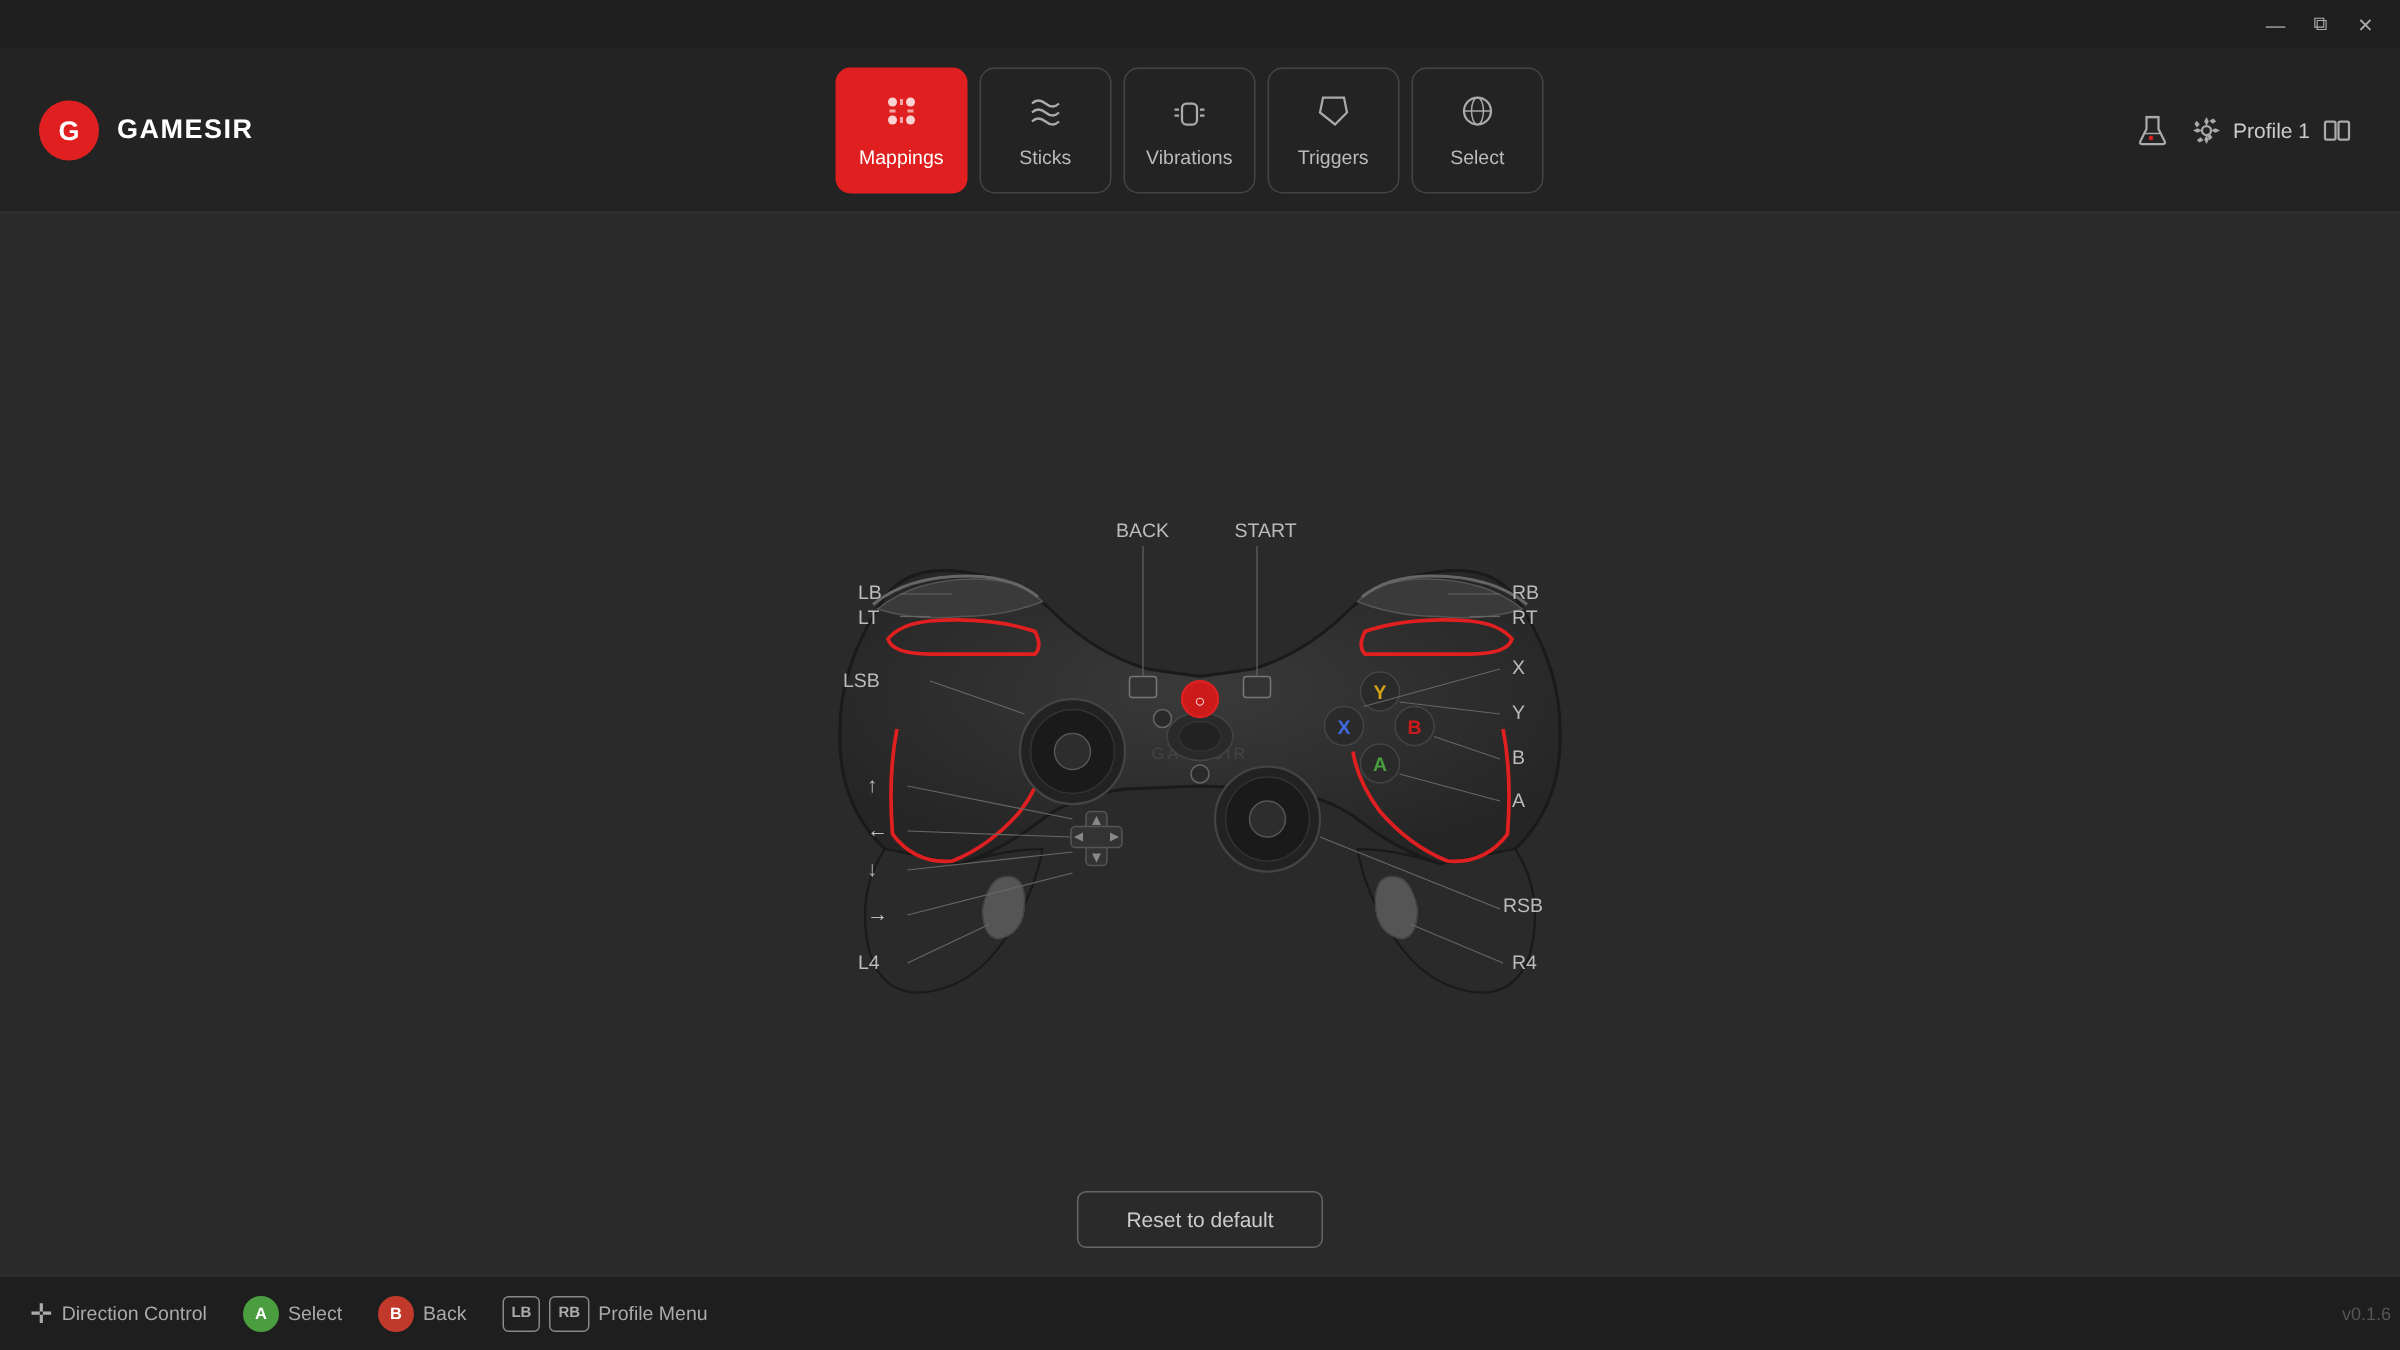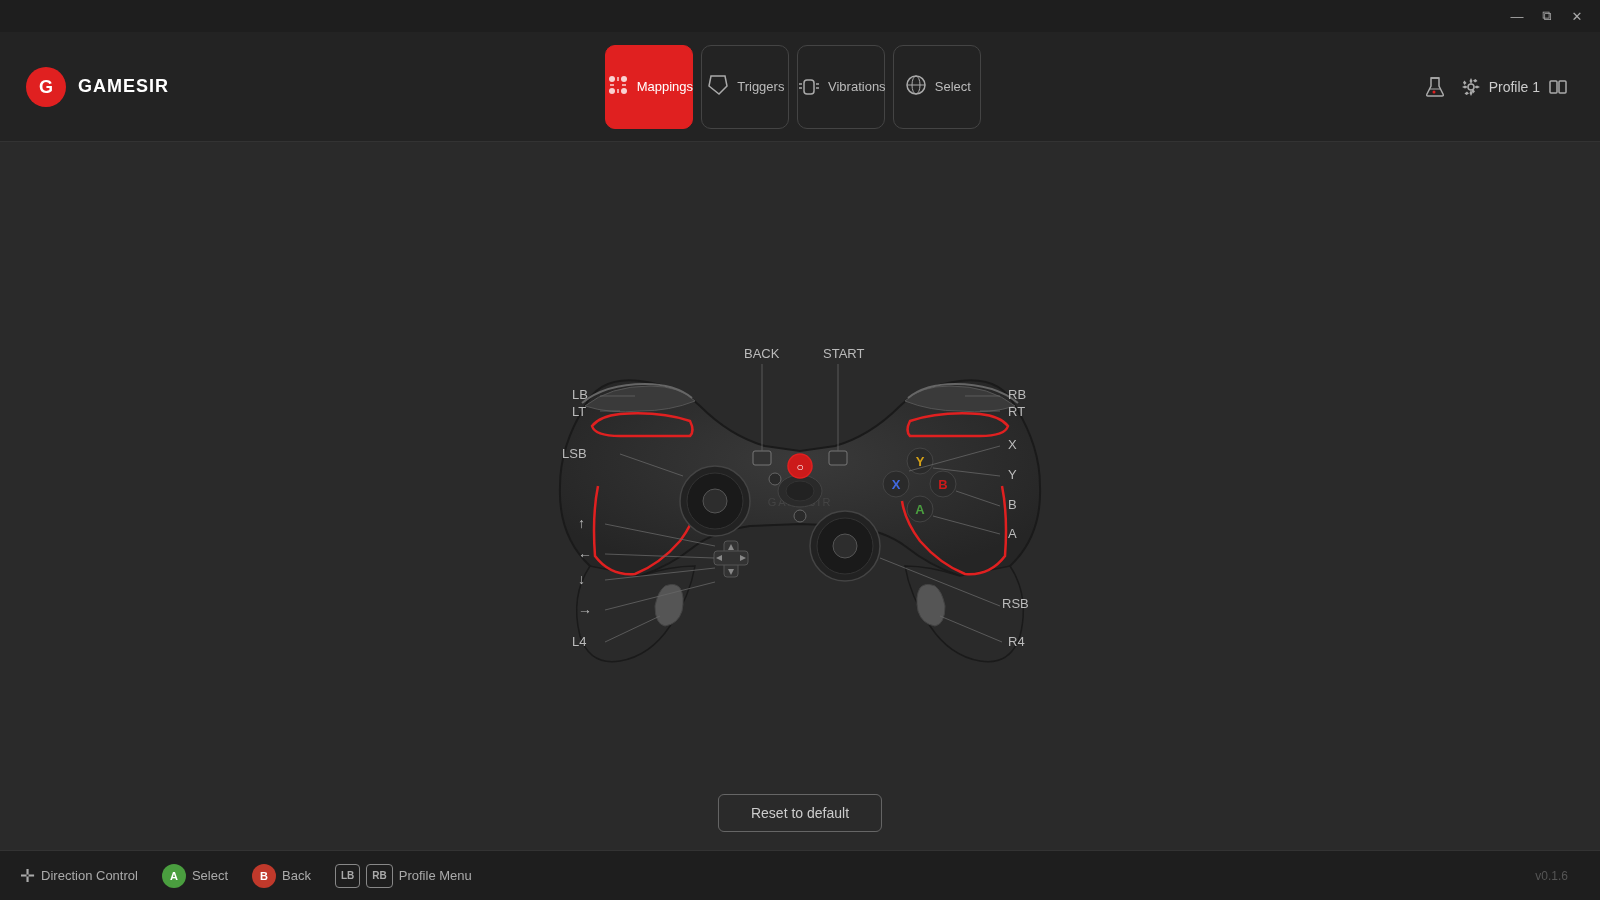--- a/index.html
+++ b/index.html
@@ -67,20 +67,21 @@
 
     
     .nav-tabs {
       display: flex;
       gap: 8px;
       flex: 1;
       justify-content: center;
     }
     .nav-tab {
       display: flex;
+      flex-direction: column;
       align-items: center;
       justify-content: center;
       gap: 6px;
       width: 88px;
       height: 84px;
       border-radius: 10px;
       border: 1.5px solid #444;
       background: transparent;
       color: #bbb;
       cursor: pointer;
@@ -185,21 +186,21 @@
       font-size: 10px;
       width: auto;
       padding: 2px 5px;
     }
     .dpad-icon {
       font-size: 18px;
       color: #aaa;
     }
     .version-text {
       position: absolute;
-      right: 32px;
+      right: 6px;
       font-size: 12px;
       color: #555;
     }
 
     
     .controller-container {
       position: relative;
       width: 460px;
       height: 340px;
       margin: 0 auto;
@@ -235,41 +236,51 @@
           <circle cx="19" cy="19" r="3" fill="white" opacity="0.8"></circle>
           <rect x="5" y="12" width="4" height="2" fill="white" opacity="0.6"></rect>
           <rect x="17" y="12" width="4" height="2" fill="white" opacity="0.6"></rect>
           <rect x="12" y="5" width="2" height="4" fill="white" opacity="0.6"></rect>
           <rect x="12" y="17" width="2" height="4" fill="white" opacity="0.6"></rect>
         </svg>
       </span>
       <span>Mappings</span>
     </div>
 
-
     <div class="nav-tab">
       <span class="nav-tab-icon">
         <svg width="26" height="26" viewBox="0 0 26 26" fill="none">
-          <path d="M6 4 L20 4 L22 14 L14 22 L4 14 Z" stroke="#aaa" stroke-width="1.5" fill="none"></path>
+          <path d="M4 8 Q8 4 13 8 Q18 12 22 8" stroke="#aaa" stroke-width="1.5" fill="none"></path>
+          <path d="M4 14 Q8 10 13 14 Q18 18 22 14" stroke="#aaa" stroke-width="1.5" fill="none"></path>
+          <path d="M4 20 Q8 16 13 20 Q18 24 22 20" stroke="#aaa" stroke-width="1.5" fill="none"></path>
         </svg>
       </span>
-      <span>Triggers</span>
+      <span>Sticks</span>
     </div>
 
     <div class="nav-tab">
       <span class="nav-tab-icon">
         <svg width="26" height="26" viewBox="0 0 26 26" fill="none">
           <rect x="8" y="8" width="10" height="14" rx="3" stroke="#aaa" stroke-width="1.5" fill="none"></rect>
           <path d="M3 12 L6 12" stroke="#aaa" stroke-width="1.5"></path>
           <path d="M20 12 L23 12" stroke="#aaa" stroke-width="1.5"></path>
           <path d="M3 16 L6 16" stroke="#aaa" stroke-width="1.5"></path>
           <path d="M20 16 L23 16" stroke="#aaa" stroke-width="1.5"></path>
         </svg>
       </span>
       <span>Vibrations</span>
+    </div>
+
+    <div class="nav-tab">
+      <span class="nav-tab-icon">
+        <svg width="26" height="26" viewBox="0 0 26 26" fill="none">
+          <path d="M6 4 L20 4 L22 14 L14 22 L4 14 Z" stroke="#aaa" stroke-width="1.5" fill="none"></path>
+        </svg>
+      </span>
+      <span>Triggers</span>
     </div>
 
 
     <div class="nav-tab">
       <span class="nav-tab-icon">
         <svg width="26" height="26" viewBox="0 0 26 26" fill="none">
           <circle cx="13" cy="13" r="9" stroke="#aaa" stroke-width="1.5" fill="none"></circle>
           <ellipse cx="13" cy="13" rx="4" ry="9" stroke="#aaa" stroke-width="1" fill="none"></ellipse>
           <line x1="4" y1="13" x2="22" y2="13" stroke="#aaa" stroke-width="1"></line>
         </svg>

